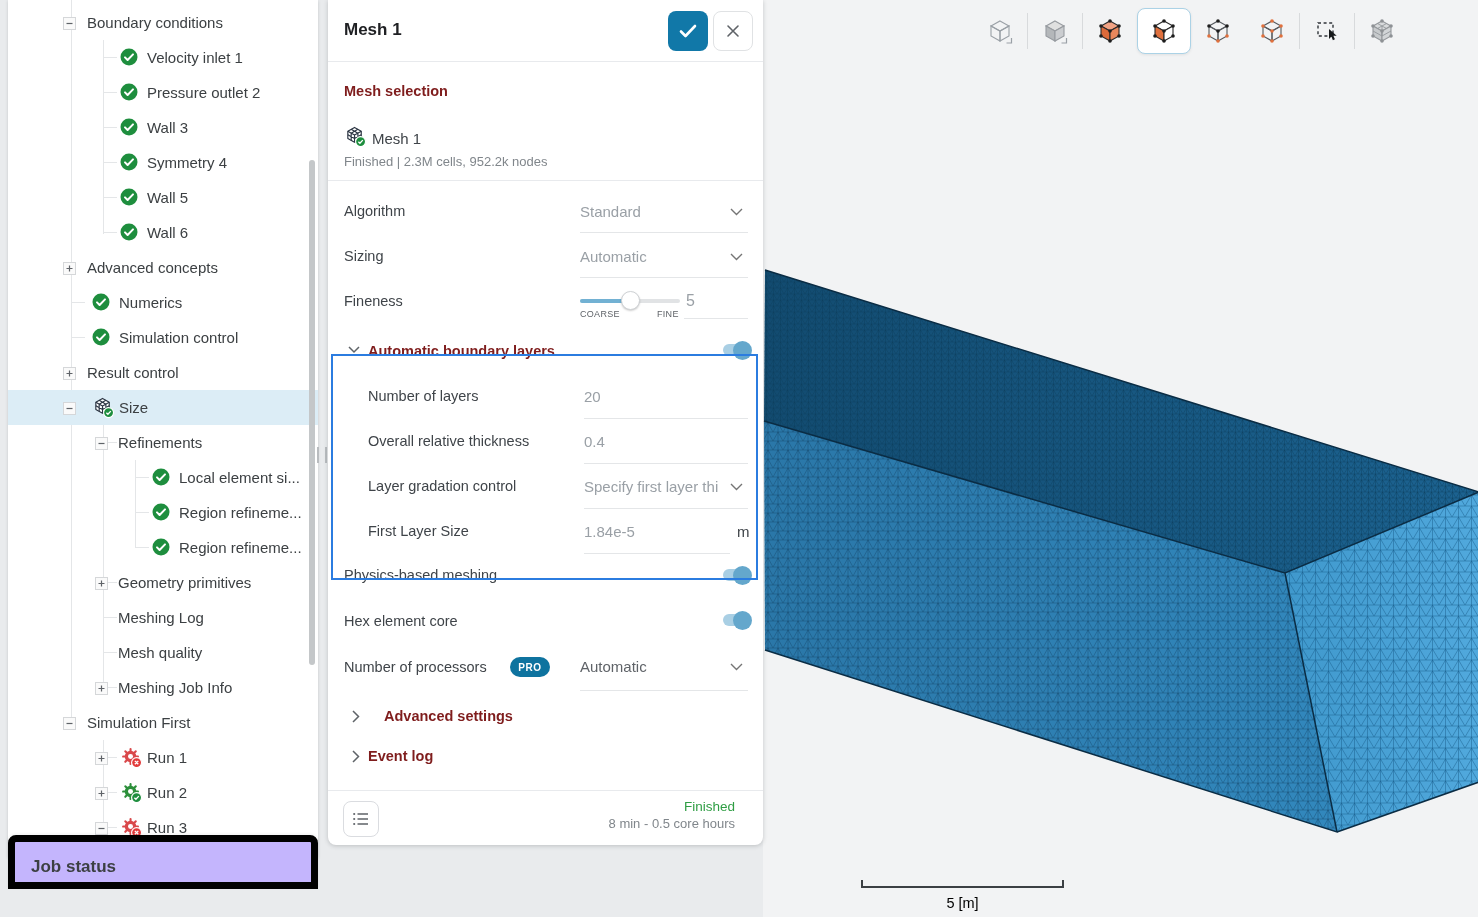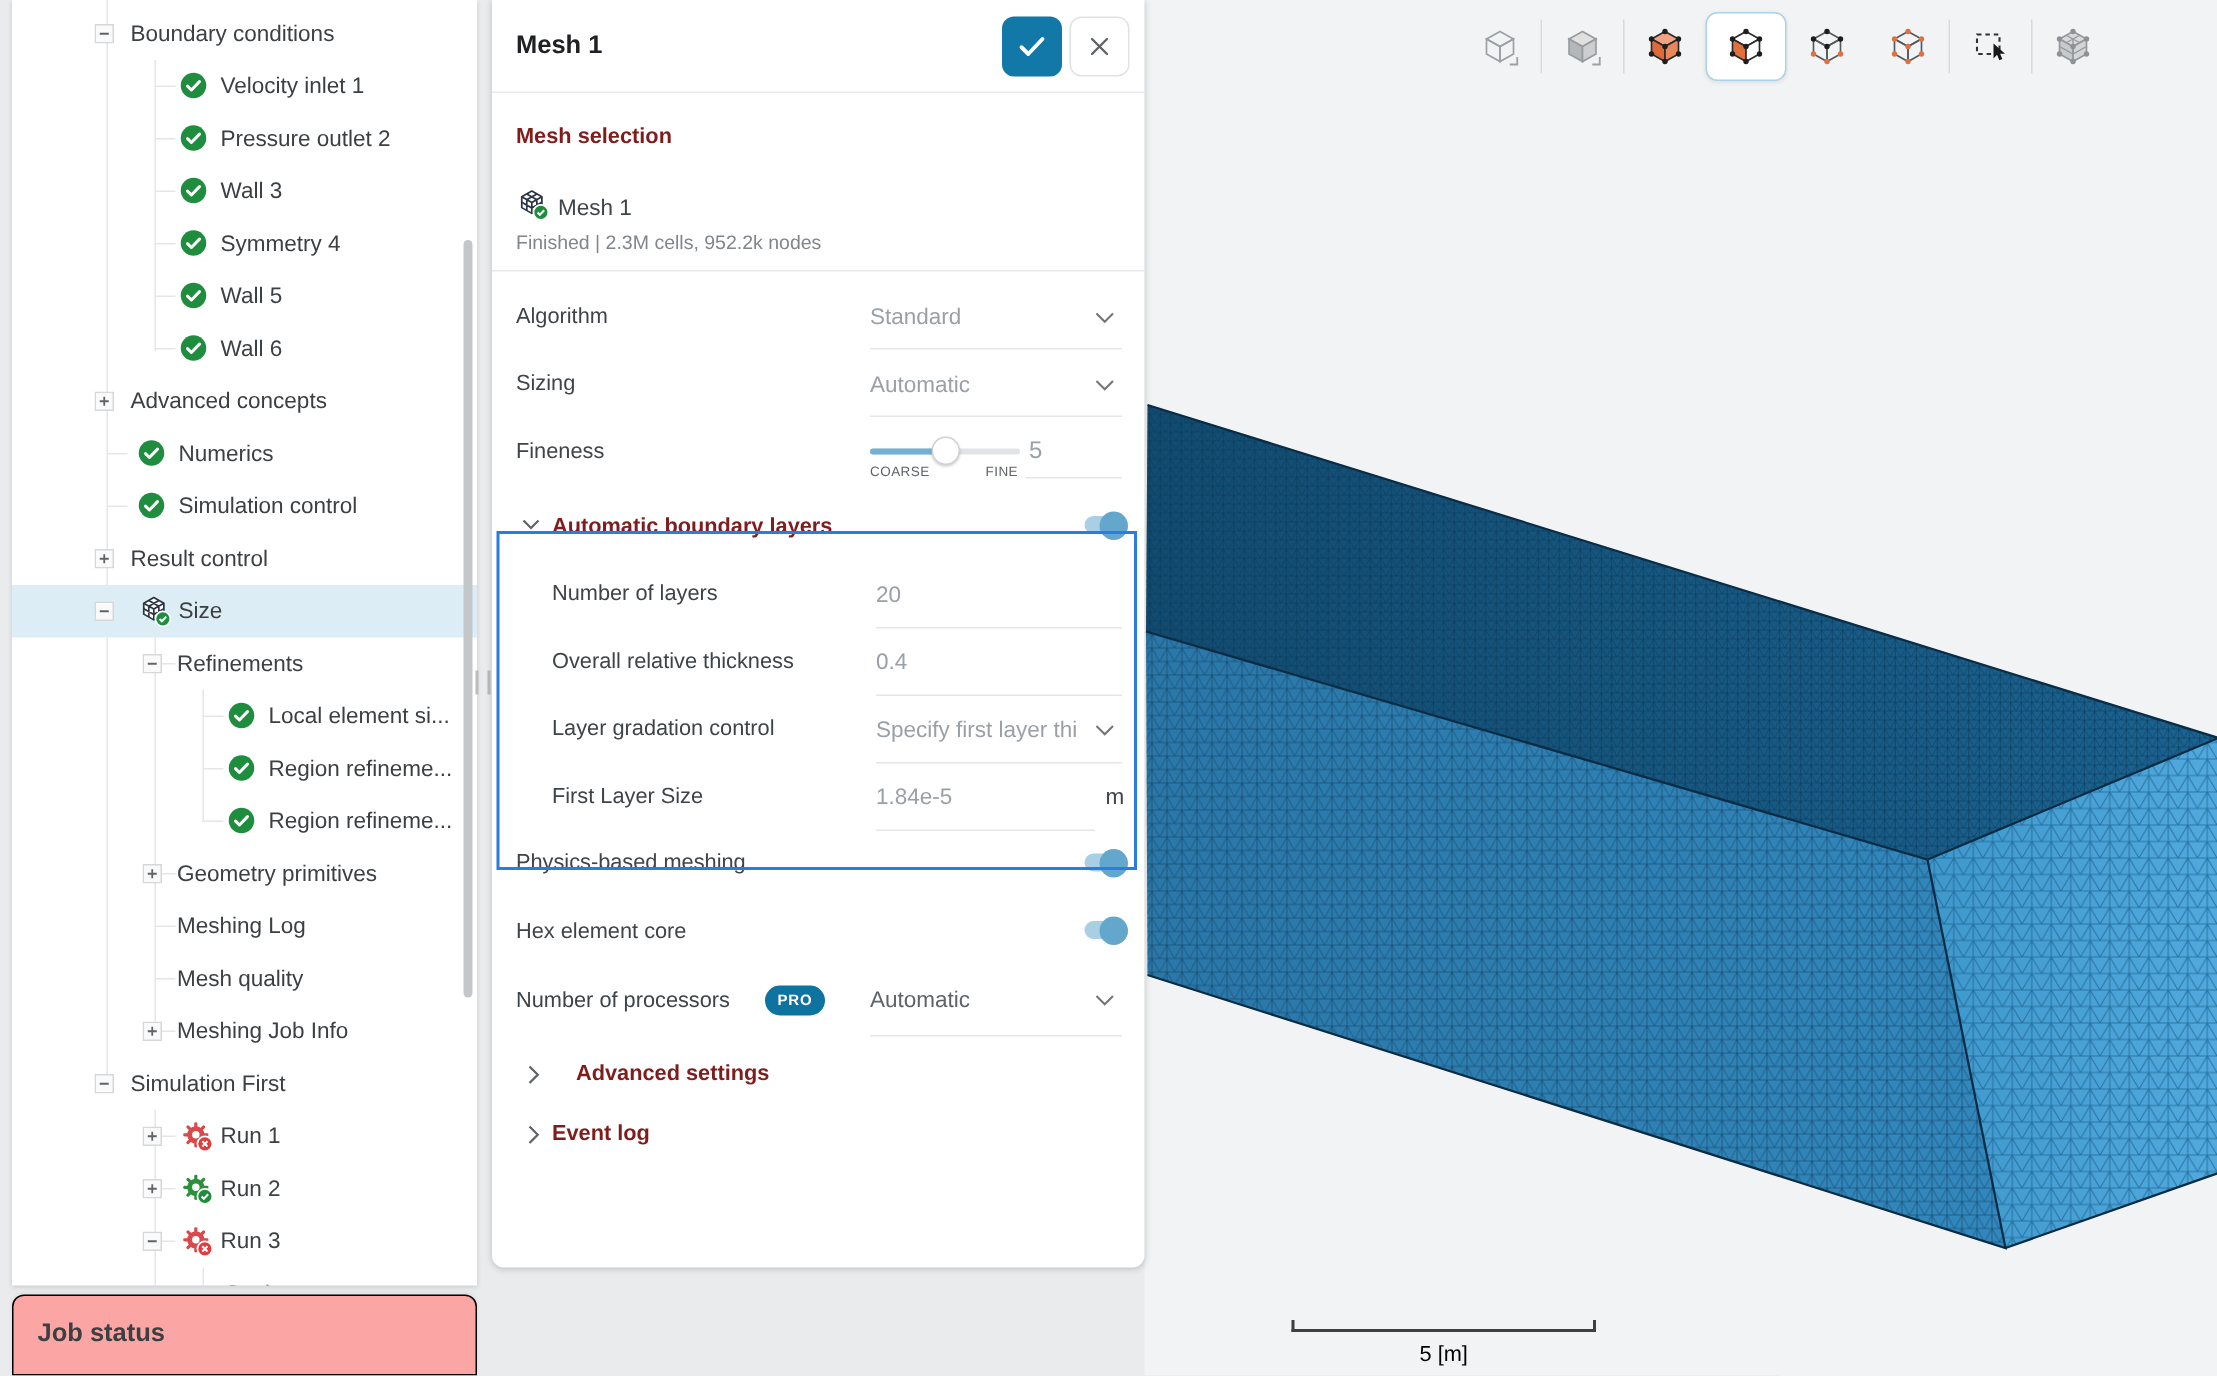--- a/index.html
+++ b/index.html
@@ -23,21 +23,21 @@
   .guide{position:absolute;width:1px;background:#e4e6e8;}
   .stub{position:absolute;height:1px;background:#e4e6e8;}
   .trow{position:absolute;left:0;width:310px;height:35px;}
   .trow.sel{background:#dcedf6;}
   .tlabel{position:absolute;top:0;height:35px;display:flex;align-items:center;font-size:15px;color:#3c4043;white-space:nowrap;}
   .texp{position:absolute;top:11px;width:13px;height:13px;}
   .tico{position:absolute;display:flex;}
   .scrollthumb{position:absolute;left:301px;top:160px;width:6px;height:505px;background:#c4c7c9;border-radius:3px;}
   .rhandle{position:absolute;left:317px;top:447px;width:6px;height:16px;border-left:2px solid #b9bcbf;border-right:2px solid #b9bcbf;}
   
-  .jcard{position:absolute;left:8px;top:863px;width:310px;height:54px;background:#fca5a5;border:1px solid #000000;
+  .jcard{position:absolute;left:8px;top:835px;width:310px;height:54px;background:#c4b5fd;border:7px solid #000000;
          border-radius:8px 8px 0 0;box-sizing:border-box;box-shadow:0 -1px 3px rgba(60,64,67,.08);}
   .jtitle{position:absolute;left:16px;top:15px;font-size:17px;font-weight:600;color:#3c4043;}
   
   .mcard{position:absolute;left:328px;top:0;width:435px;height:845px;background:#fff;
          border-radius:0 0 8px 8px;box-shadow:0 1px 4px rgba(60,64,67,.25);}
   .mhead{position:absolute;top:0;left:0;width:435px;height:62px;border-bottom:1px solid #e8eaed;box-sizing:border-box;}
   .mtitle{position:absolute;left:16px;top:20px;font-size:17px;font-weight:700;color:#202124;}
   .btn{position:absolute;top:11px;width:40px;height:40px;border-radius:8px;display:flex;align-items:center;justify-content:center;box-sizing:border-box;}
   .btn-apply{left:340px;background:#1178a8;}
   .btn-close{left:385px;background:#fff;border:1px solid #e0e2e4;}
@@ -607,13 +607,27 @@
 
   <svg class="chev" style="left:24px;top:710px;" width="8" height="13" viewBox="0 0 8 13">
       <path d="M1 1l5.5 5.5L1 12" stroke="#5f6368" stroke-width="1.5" fill="none"></path>
     </svg>
   <div class="blbl" style="left:56px;top:708px;">Advanced settings</div>
   <svg class="chev" style="left:24px;top:750px;" width="8" height="13" viewBox="0 0 8 13">
       <path d="M1 1l5.5 5.5L1 12" stroke="#5f6368" stroke-width="1.5" fill="none"></path>
     </svg>
   <div class="blbl" style="left:40px;top:748px;">Event log</div>
 
+  <div class="mfoot">
+    <div class="listbtn">
+      <svg width="16" height="14" viewBox="0 0 16 14">
+        <path d="M4.5 2H15M4.5 7H15M4.5 12H15" stroke="#5f6368" stroke-width="1.6"></path>
+        <circle cx="1.2" cy="2" r="1.1" fill="#5f6368"></circle>
+          <circle cx="1.2" cy="7" r="1.1" fill="#5f6368"></circle>
+          <circle cx="1.2" cy="12" r="1.1" fill="#5f6368"></circle>
+      </svg>
+    </div>
+    <div class="fstat">
+      <div class="ok">Finished</div>
+      <div class="det">8 min - 0.5 core hours</div>
+    </div>
+  </div>
 </div>
 
 </body></html>

